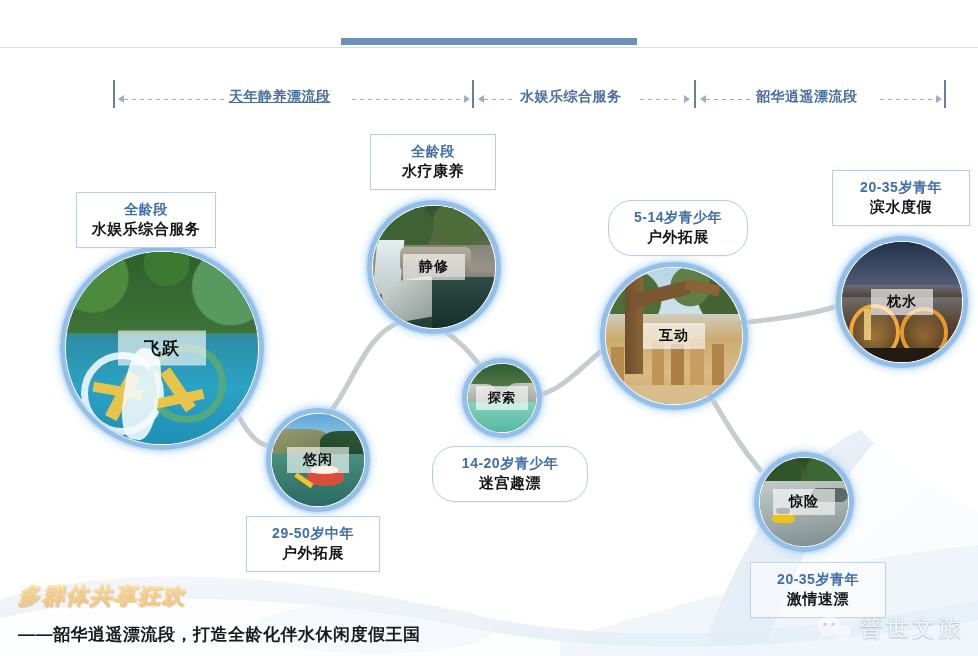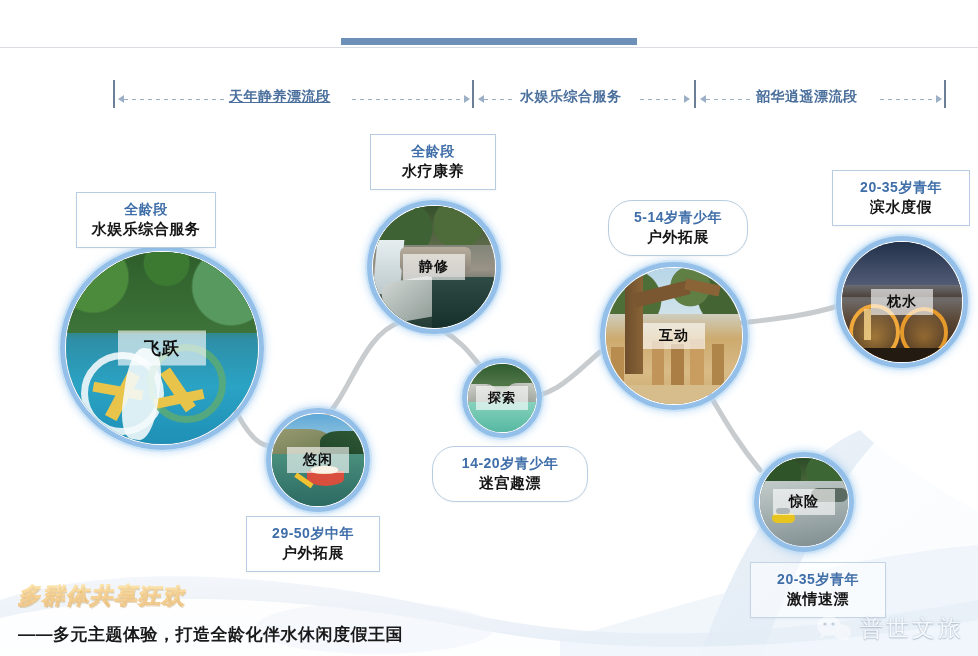--- a/index.html
+++ b/index.html
@@ -299,21 +299,21 @@
   <span class="l2">迷宫趣漂</span>
 </div>
 
 <div class="callout translucent" style="left:750px;top:562px;width:136px;">
   <span class="l1">20-35岁青年</span>
   <span class="l2">激情速漂</span>
 </div>
 
 <div id="footer">
   <div id="footer-head">多群体共享狂欢</div>
-  <div id="footer-sub">——多元主题体验，打造全龄化伴水休闲度假王国</div>
+  <div id="footer-sub">——韶华逍遥漂流段，打造全龄化伴水休闲度假王国</div>
 </div>
 
 <div id="watermark">
   <svg width="36" height="30" viewBox="0 0 36 30">
     <ellipse cx="13" cy="12" rx="12" ry="10" fill="#ffffff" opacity=".85"></ellipse>
     <path d="M6,19 L4,25 L10,21 Z" fill="#ffffff" opacity=".85"></path>
     <circle cx="9" cy="10" r="1.6" fill="#9fb3c8"></circle>
     <circle cx="17" cy="10" r="1.6" fill="#9fb3c8"></circle>
     <ellipse cx="26" cy="18" rx="9" ry="7.5" fill="#ffffff" opacity=".85"></ellipse>
     <path d="M31,23 L33,28 L28,25 Z" fill="#ffffff" opacity=".85"></path>

